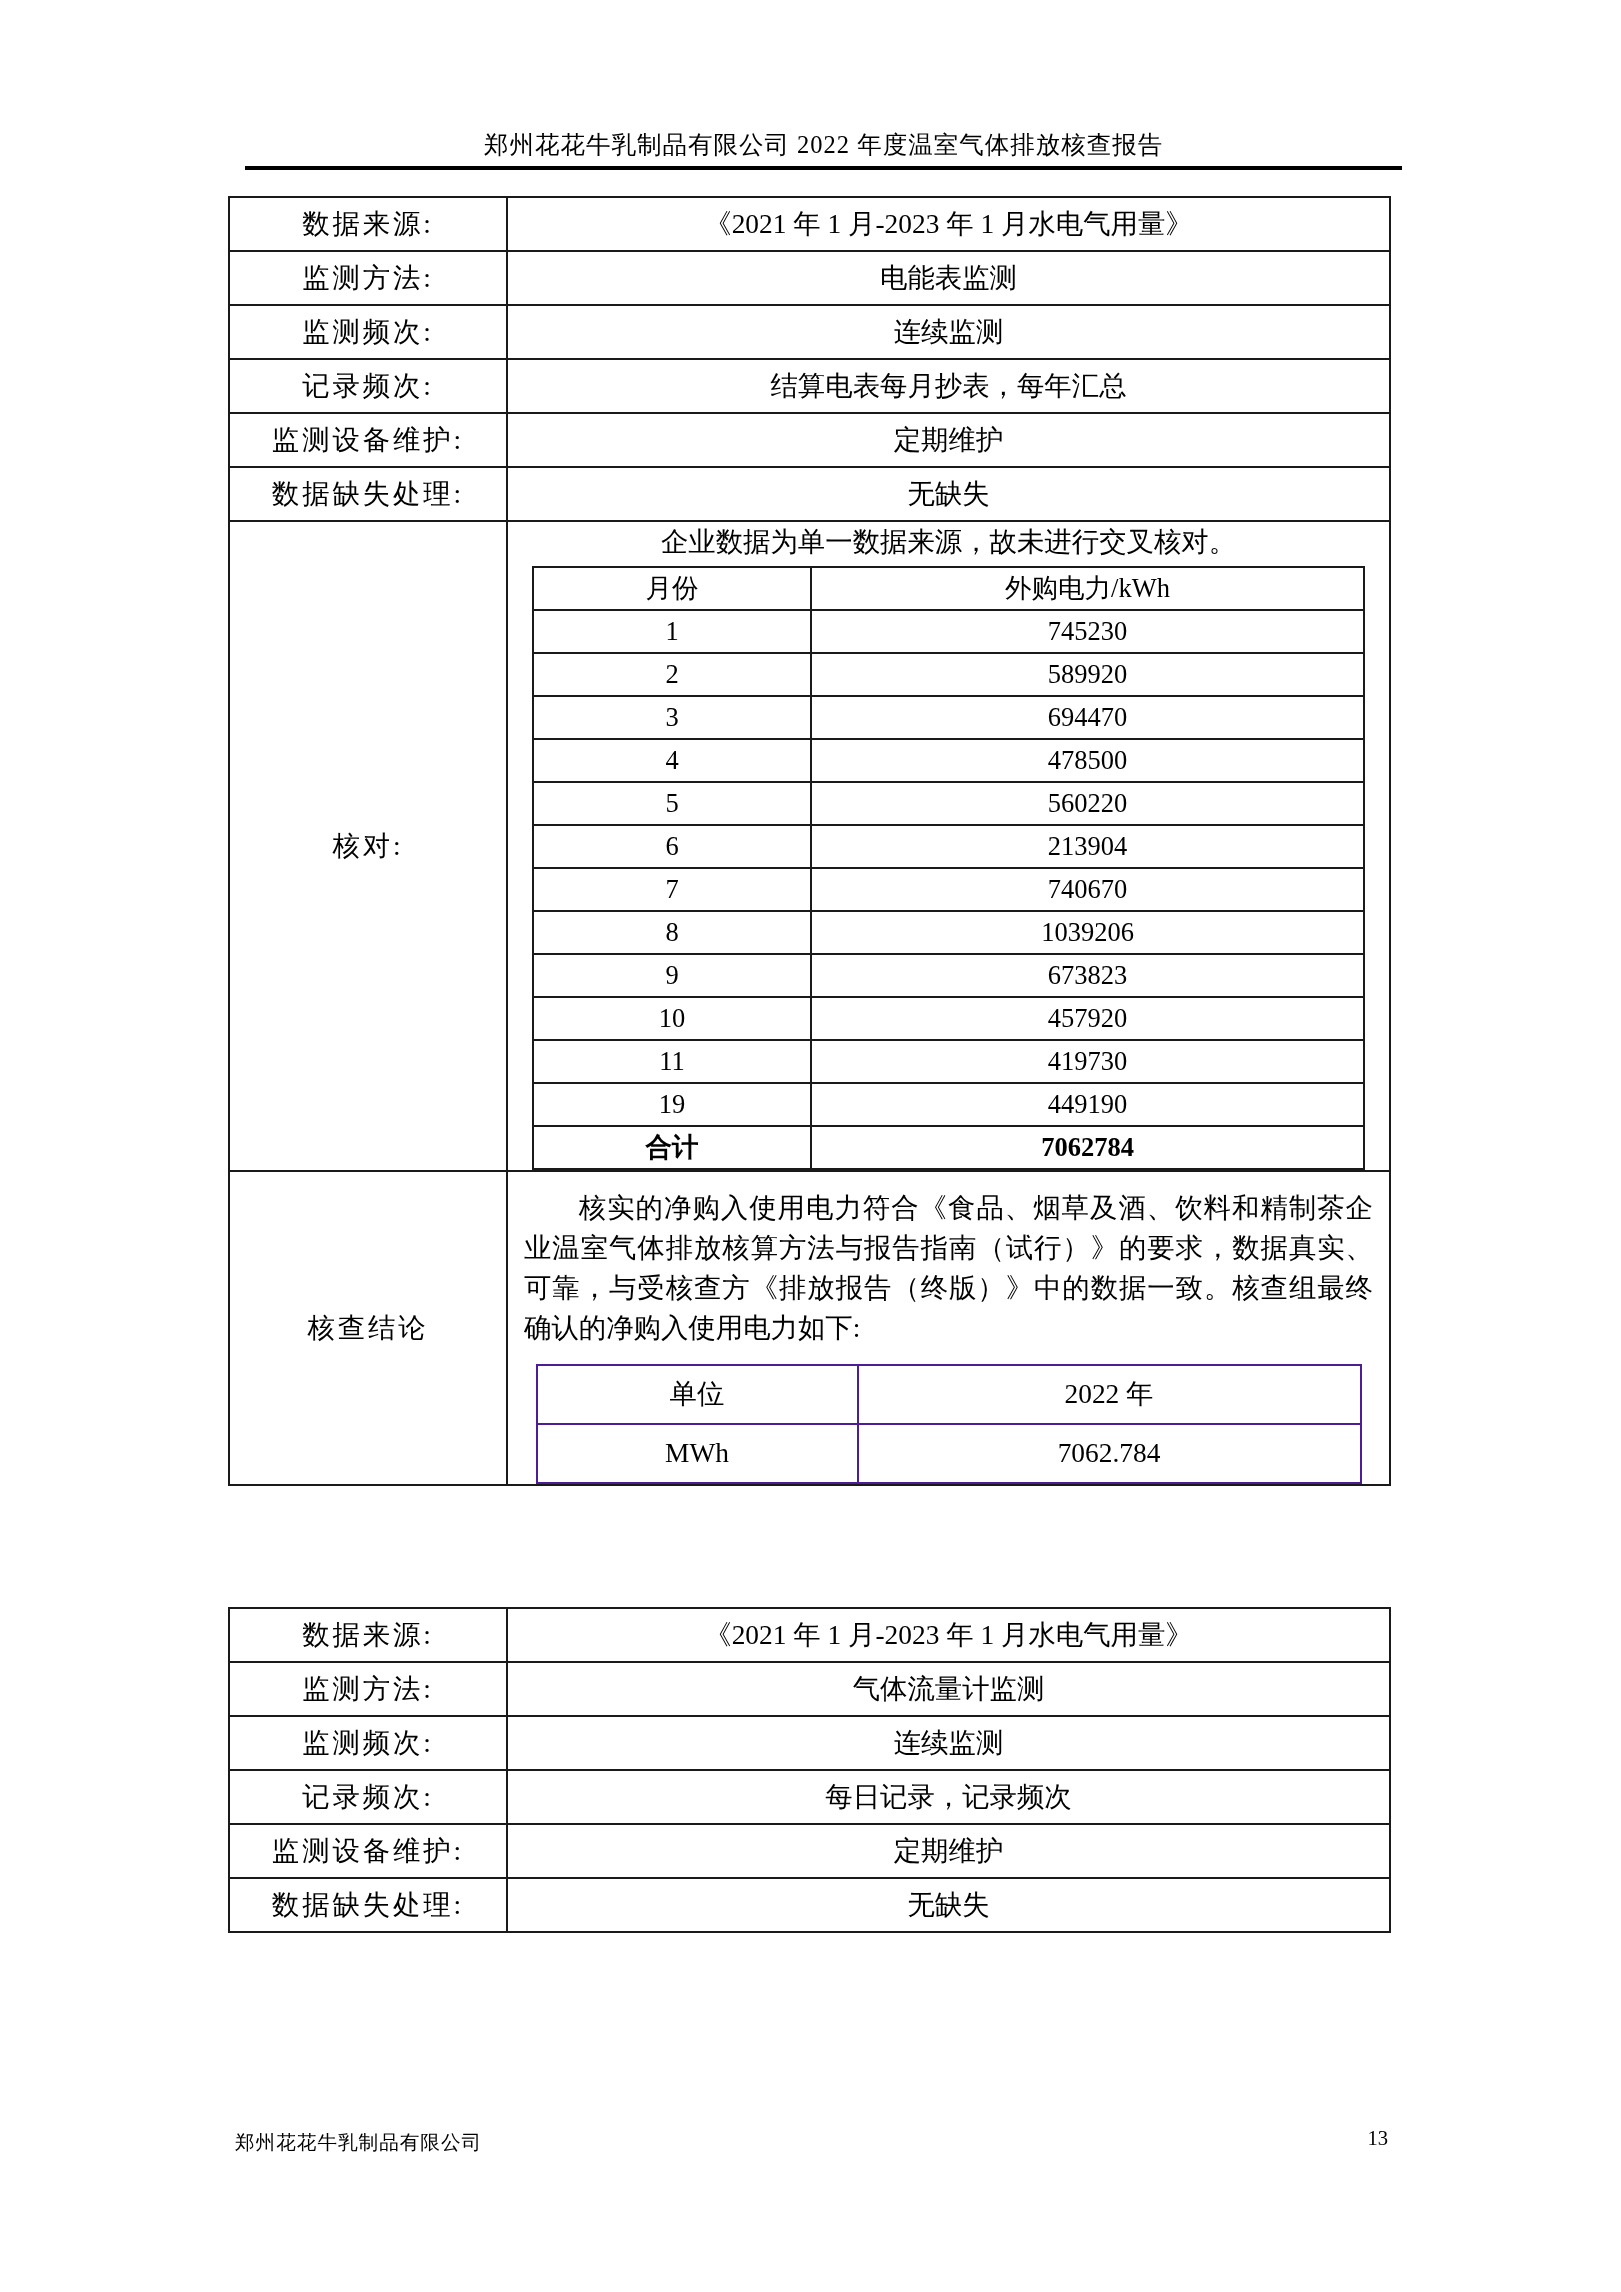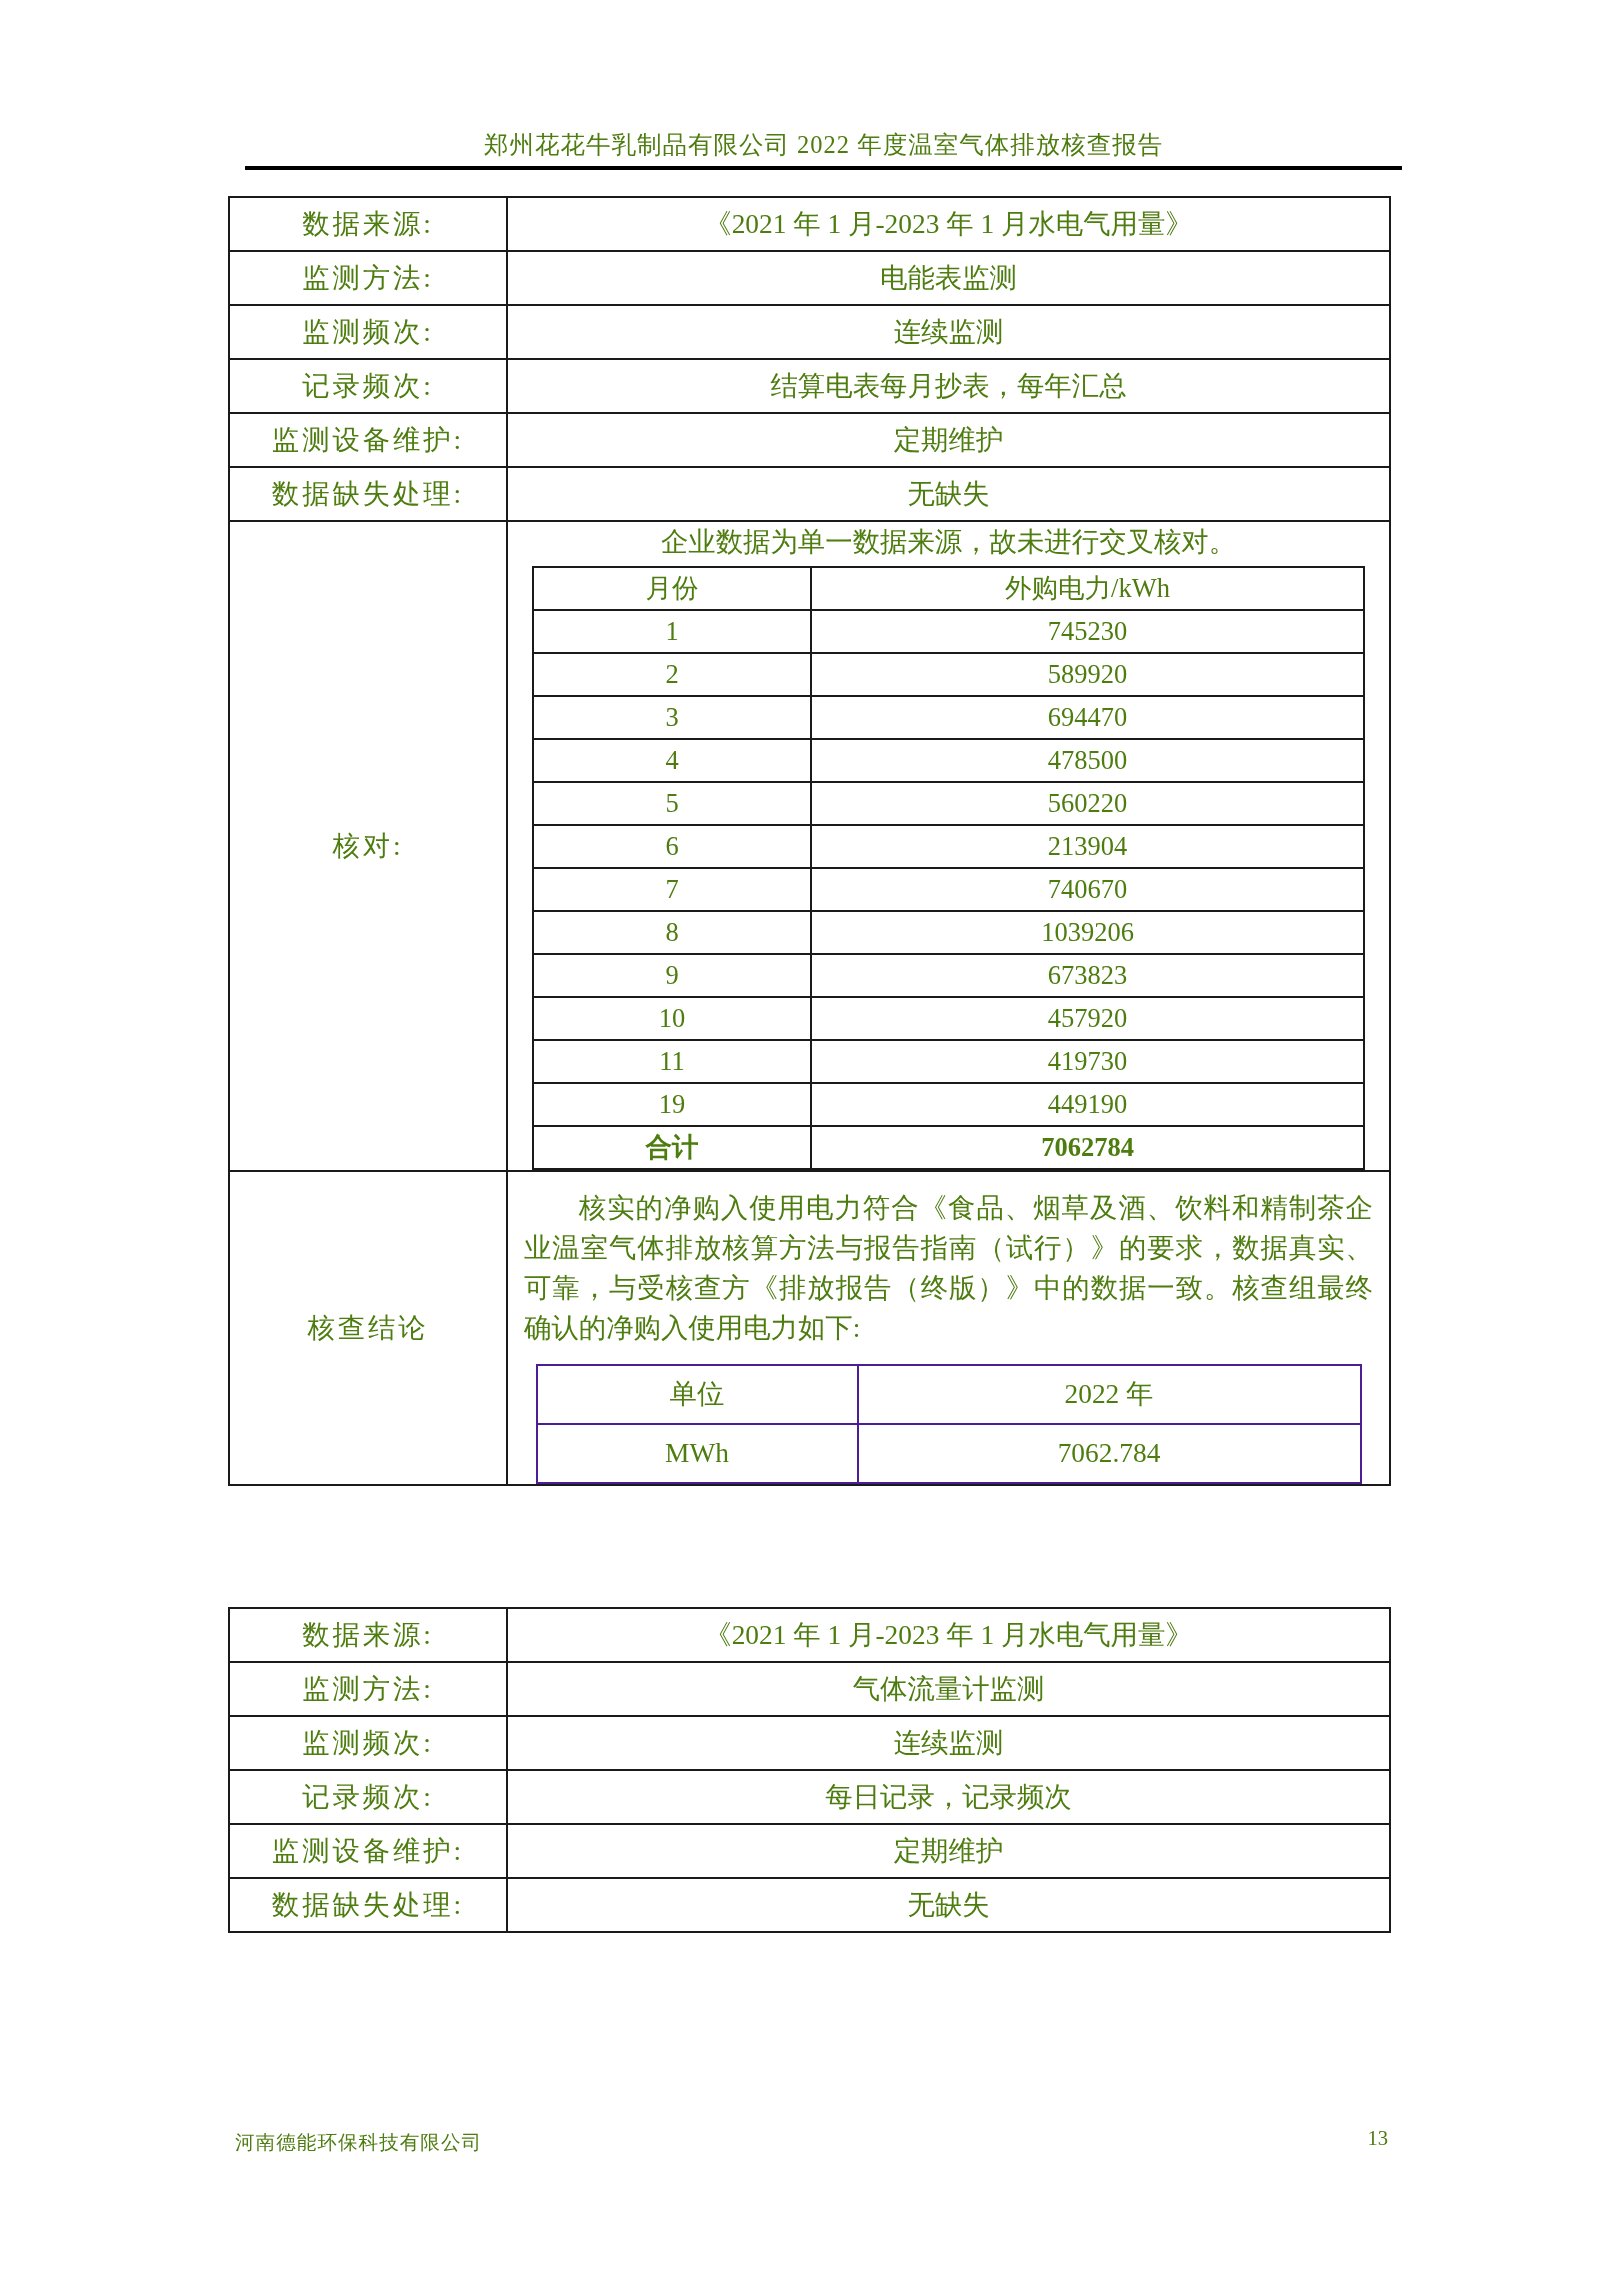--- a/index.html
+++ b/index.html
@@ -1,19 +1,19 @@
 <!DOCTYPE html>
 <html><head>
 <meta charset="utf-8">
 <style>
   html,body{margin:0;padding:0;background:#ffffff;}
   .page{
     position:relative;
     width:1621px;height:2293px;
-    background:#ffffff;color:#4d7c0f;
+    background:#ffffff;color:#000000;
     font-family:"Liberation Serif","DejaVu Serif",serif;
     overflow:hidden;
   }
   
   .header-title{
     position:absolute;left:245px;top:128px;width:1157px;
     text-align:center;font-size:24.5px;letter-spacing:1px;white-space:nowrap;
   }
   .header-rule{
     position:absolute;left:245px;top:166px;width:1157px;height:3.9px;background:#000;
@@ -238,17 +238,17 @@
       <td class="lbl">监测设备维护:</td>
       <td class="val">定期维护</td>
     </tr>
     <tr class="main-row">
       <td class="lbl">数据缺失处理:</td>
       <td class="val">无缺失</td>
     </tr>
   </tbody>
     </table>
 
-  <div class="footer-company">河南德能环保科技有限公司</div>
+  <div class="footer-company">郑州花花牛乳制品有限公司</div>
   <div class="footer-page">13</div>
 
 </div>
 
 
 </body></html>

